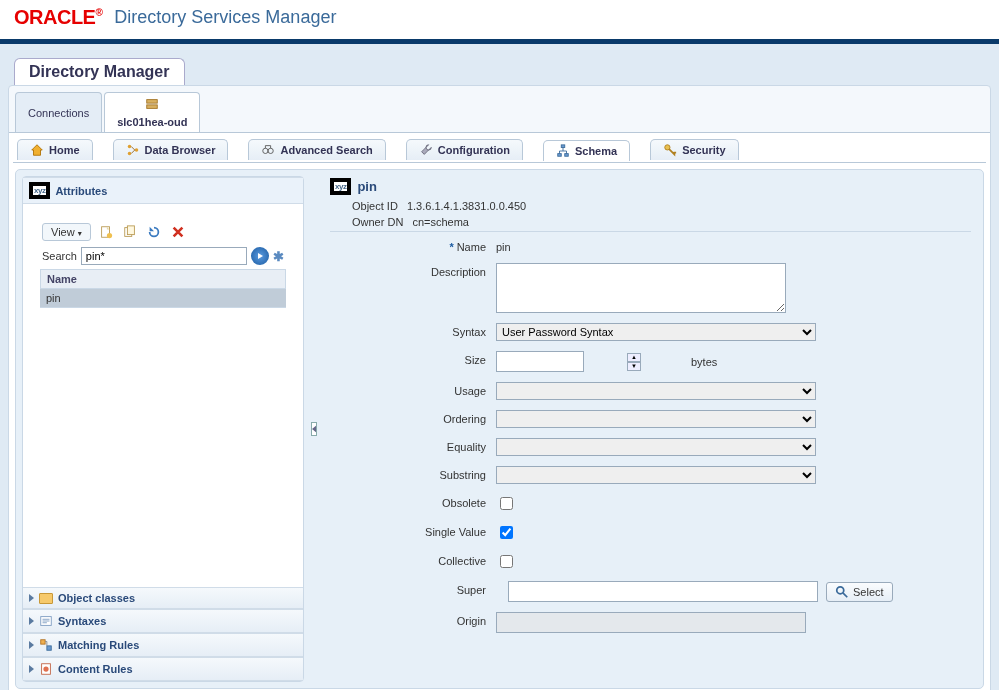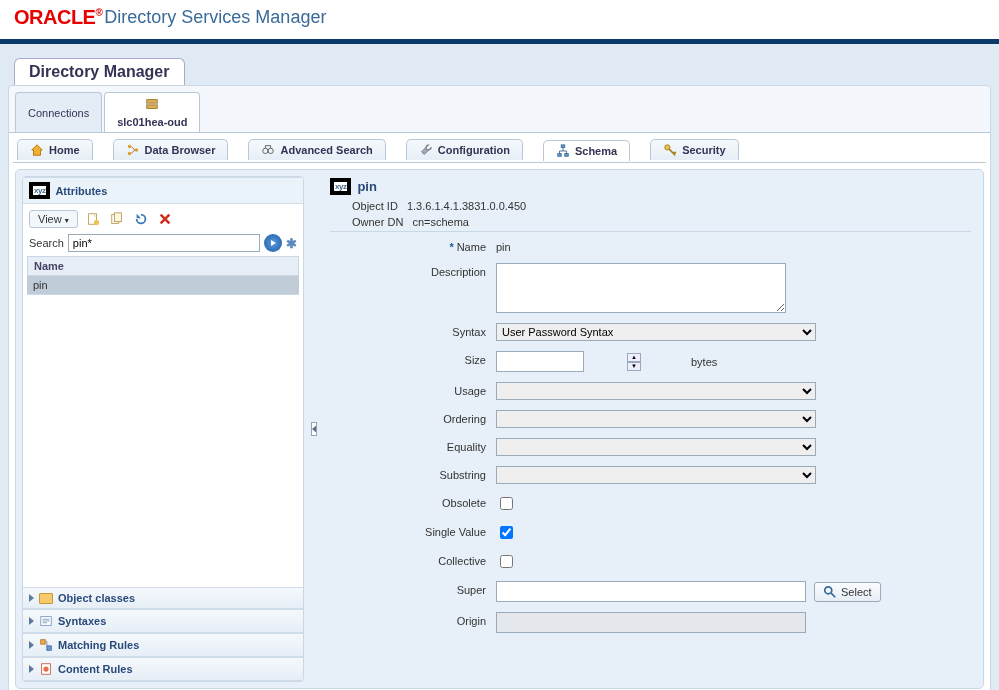--- a/index.html
+++ b/index.html
@@ -9,21 +9,21 @@
     font-size: 11px;
     background: #e6f0f9;
     color: #333;
   }
   .top-banner {
     background: #fff;
     border-bottom: 5px solid #0a3a6a;
     padding: 6px 14px 10px;
     display: flex;
     align-items: center;
-    gap: 2px;
+    gap: 12px;
     text-align: right;
   }
   .oracle-logo {
     color: #e60000;
     font-weight: bold;
     font-size: 20px;
     letter-spacing: -0.5px;
   }
   .reg { font-size: 10px; vertical-align: super; color:#e60000;}
   .app-title { font-size: 18px; color: #3a6a9a; }
@@ -126,21 +126,21 @@
     border-bottom: 1px solid #d0dce8;
     padding: 4px 6px;
     display: flex;
     align-items: center;
     gap: 5px;
     font-weight: bold;
     color: #2a4a7a;
     cursor: pointer;
   }
   .accordion-header.open { background:#eaf2fa; }
-  .attr-body { padding: 4px; flex: 1; display:flex; flex-direction:column;}
+  .attr-body { padding: 17px; flex: 1; display:flex; flex-direction:column;}
   .toolbar-row { display:flex; align-items:center; gap:6px; padding:2px 2px 6px;}
   .view-btn {
     border: 1px solid #b8c8d8;
     background: #f2f7fb;
     padding: 2px 8px;
     border-radius: 3px;
     cursor: pointer;
   }
   .icon-btn {
     width: 18px; height: 18px;
@@ -434,21 +434,21 @@
               <input type="checkbox" checked="" style="">
             </div>
 
             <div class="form-row">
               <div class="form-label">Collective</div>
               <input type="checkbox" style="">
             </div>
 
             <div class="form-row">
               <div class="form-label">Super</div>
-              <div style="display:flex;align-items:center;">
+              <div style="display:flex;align-items:center;margin-left:12px;">
                 <input class="super" value="" style="">
                 <span class="select-btn">
                   <svg class="svg-icon" viewBox="0 0 16 16">
                       <circle cx="6" cy="6" r="4" fill="none" stroke="#3a6a9a" stroke-width="2"></circle>
                       <path d="M9 9 L14 14" stroke="#3a6a9a" stroke-width="2"></path>
                     </svg>
                   <span>Select</span>
                 </span>
               </div>
             </div>

